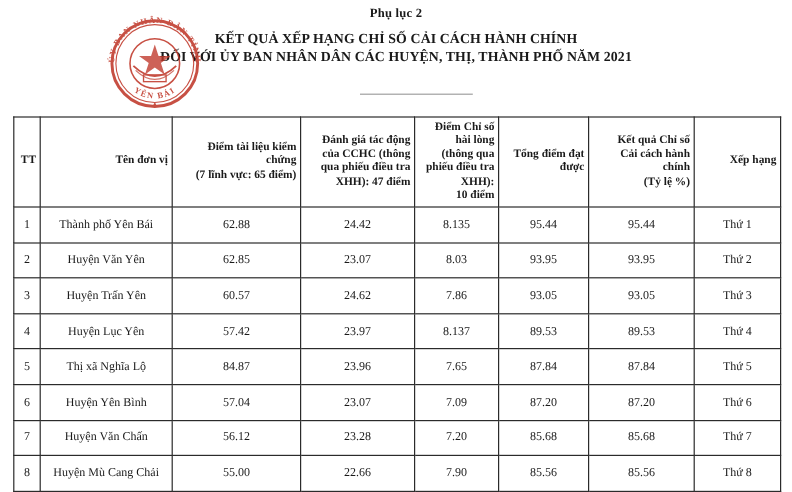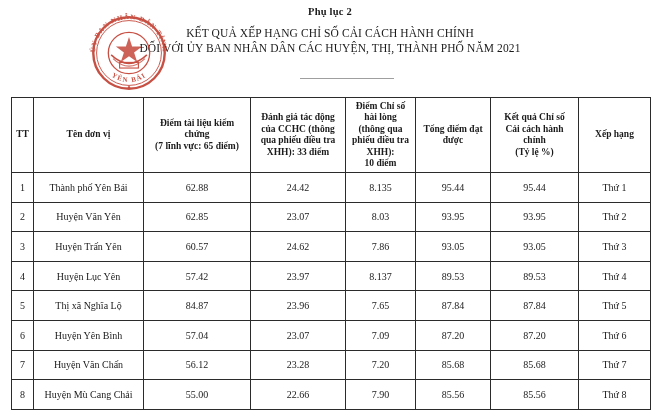--- a/index.html
+++ b/index.html
@@ -37,21 +37,21 @@
 
   .title-block {
     position: absolute;
     top: 26px;
     left: 0;
     width: 660px;
     text-align: center;
   }
   .title-line {
     font-size: 11.5px;
-    font-weight: normal;
+    font-weight: bold;
     line-height: 15px;
     letter-spacing: .1px;
     white-space: nowrap;
   }
   .subtitle-line {
     margin-top: 2px;
     font-size: 10px;
     font-style: italic;
     line-height: 14px;
     white-space: nowrap;
@@ -101,21 +101,21 @@
     font-size: 9.5px;
   }
   table.result th,
   table.result td {
     border: 1px solid #2b2b2b;
     padding: 2px 3px;
     vertical-align: middle;
   }
   table.result thead th {
     font-weight: bold;
-    text-align: center;
+    text-align: right;
     line-height: 11.5px;
     height: 70px;
     font-size: 9.5px;
   }
   table.result tbody td {
     height: 24.6px;
     text-align: center;
     font-size: 10px;
   }
   td.c-name {
@@ -187,21 +187,21 @@
             <div>Tên đơn vị</div>
           </th>
           <th>
             <div>Điểm tài liệu kiểm chứng</div>
             <div>(7 lĩnh vực: 65 điểm)</div>
           </th>
           <th>
             <div>Đánh giá tác động</div>
             <div>của CCHC (thông</div>
             <div>qua phiếu điều tra</div>
-            <div>XHH): 33 điểm</div>
+            <div>XHH): 47 điểm</div>
           </th>
           <th>
             <div>Điểm Chỉ số</div>
             <div>hài lòng</div>
             <div>(thông qua</div>
             <div>phiếu điều tra</div>
             <div>XHH):</div>
             <div>10 điểm</div>
           </th>
           <th>

